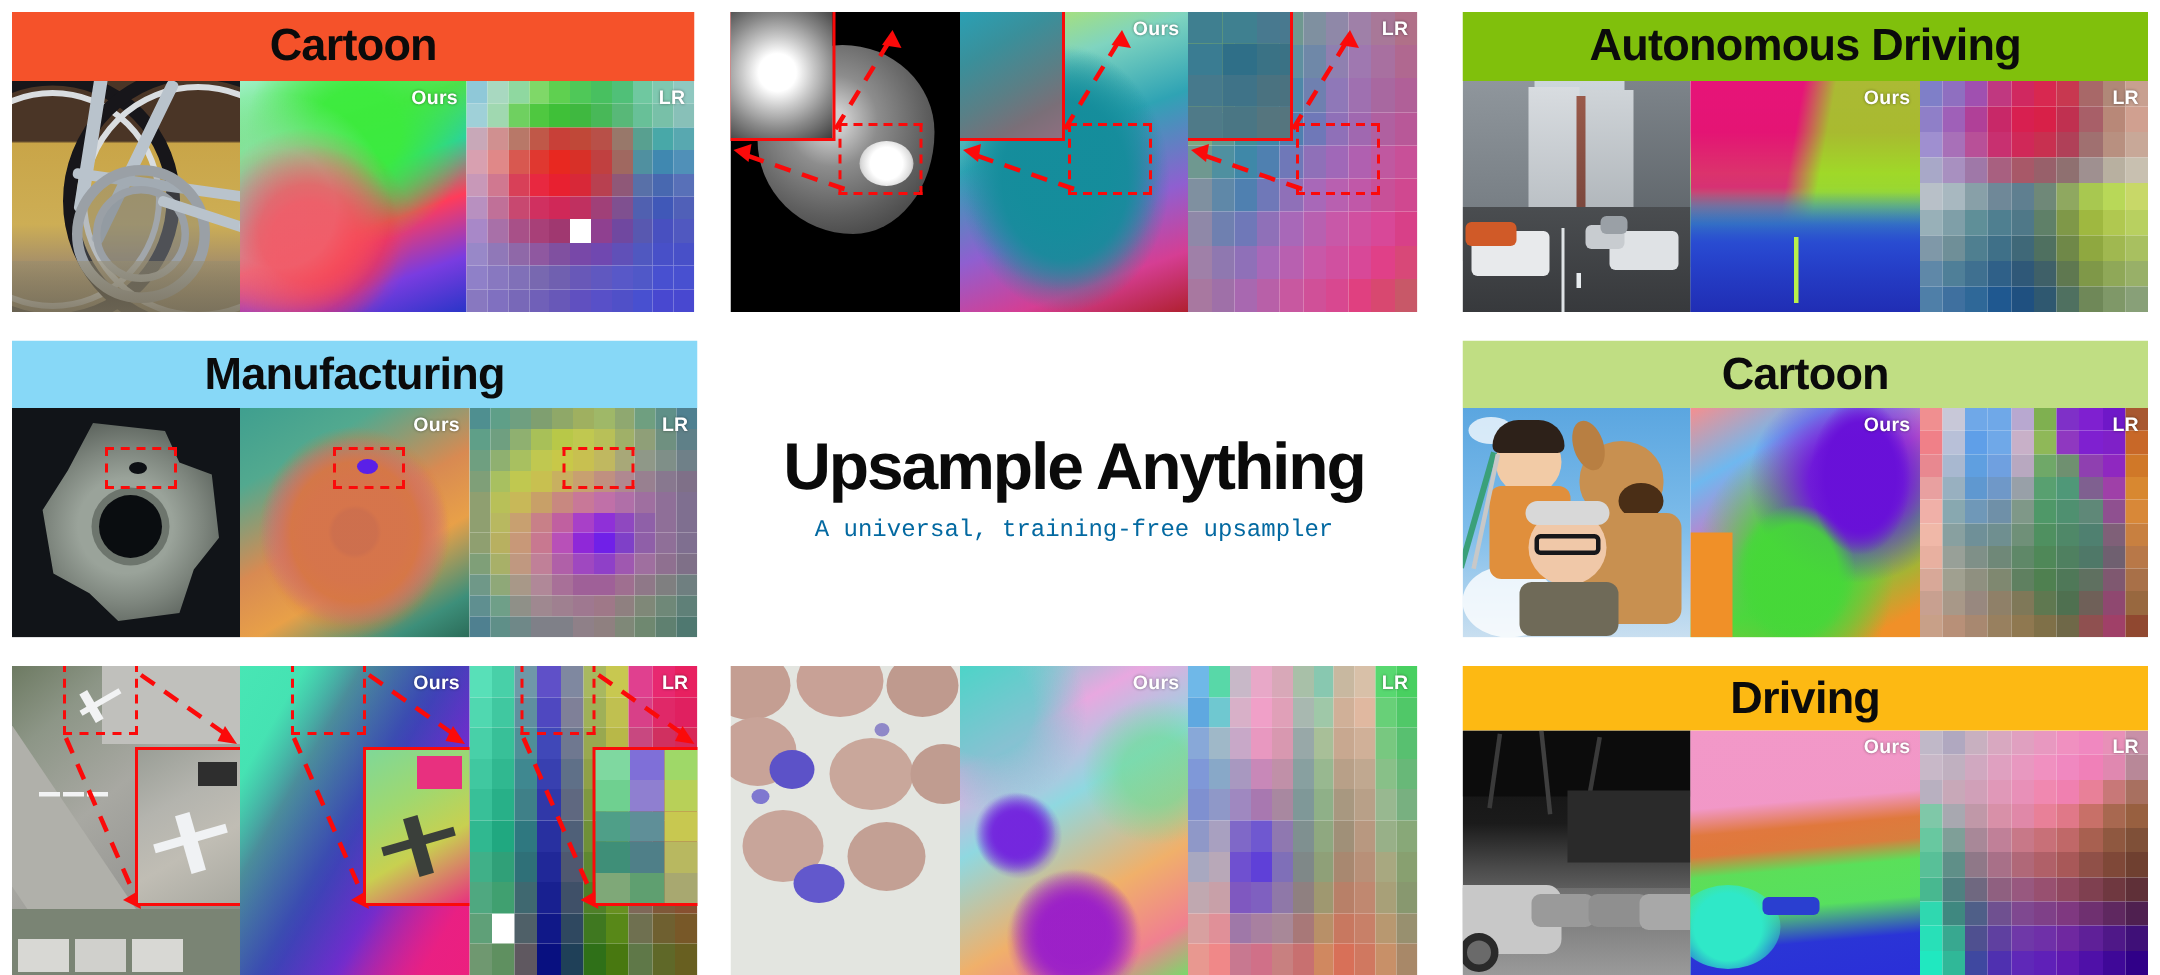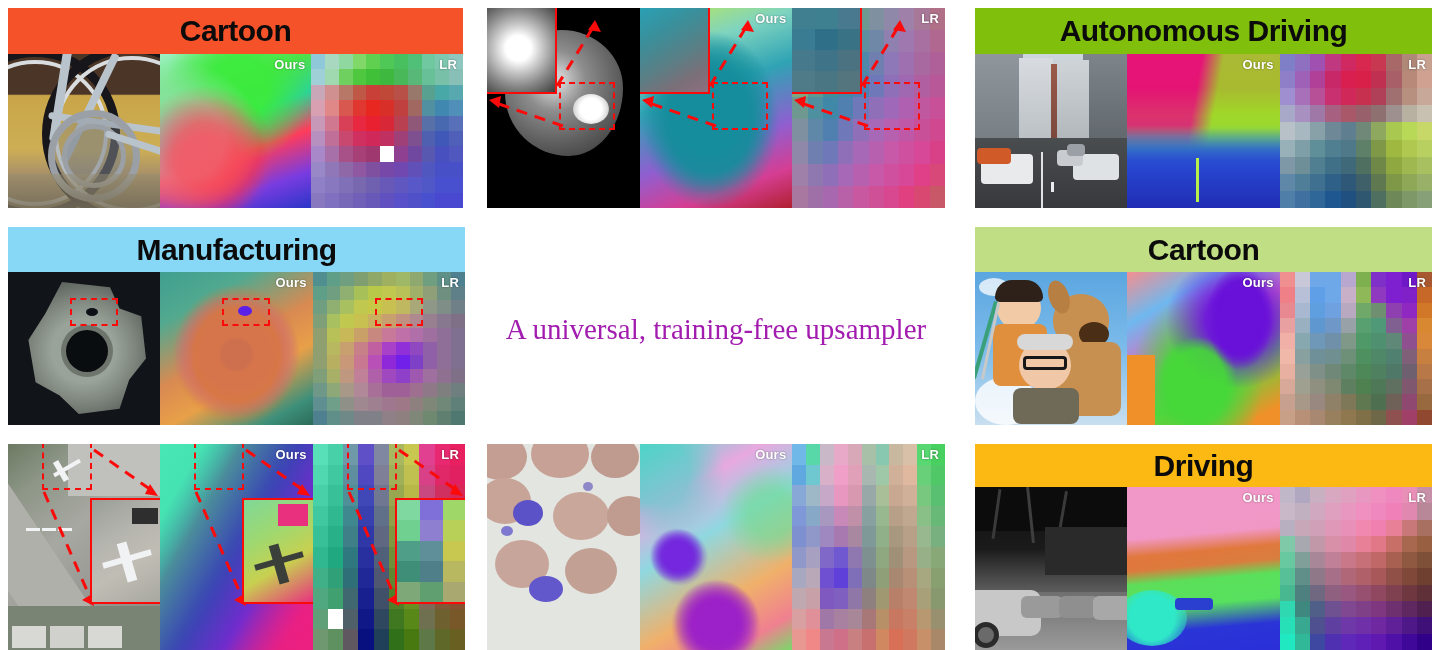--- a/index.html
+++ b/index.html
@@ -33,22 +33,22 @@
     position:absolute;display:flex;flex-direction:column;
     align-items:center;justify-content:center;text-align:center;
     background:#ffffff;
   }
   .big-title{
     font-family:"Liberation Sans", sans-serif;
     font-weight:bold;font-size:44px;color:#0a0a0a;
     letter-spacing:-1.4px;line-height:1.06;white-space:nowrap;
   }
   .subtitle{
-    font-family:Liberation Serif, serif;
-    font-size:29px;color:#a21caf;line-height:1.25;margin-top:7px;
+    font-family:Liberation Mono, monospace;
+    font-size:16px;color:#0369a1;line-height:1.25;margin-top:7px;
   }
   .subtitle div{white-space:nowrap;}
 
   
   .zbox{position:absolute;border:2.5px dashed #fb0a0a;z-index:30;box-sizing:border-box;}
   .zinset{position:absolute;border:2.5px solid #fb0a0a;z-index:35;overflow:hidden;box-sizing:border-box;}
   .zline{position:absolute;z-index:32;overflow:visible;pointer-events:none;}
   .zline line{stroke:#fb0a0a;stroke-width:3;stroke-dasharray:11 8;}
   .zline polygon{fill:#fb0a0a;}
 
@@ -702,20 +702,21 @@
             <i style="background: rgb(95, 128, 112);"></i>
             <i style="background: rgb(79, 120, 112);"></i>
           </div>
         <div class="zbox" style="left:62px;top:26px;width:48px;height:28px;"></div>
         <span class="sub-label">LR</span>
       </div>
     </div>
   </div>
 
   <div id="center-title" style="left:487px;top:227px;width:458px;height:198px;">
+    <div class="big-title">Upsample Anything</div>
     <div class="subtitle">
       <div>A universal, training-free upsampler</div>
     </div>
   </div>
 
   <div class="panel" style="left:975px;top:227px;width:457px;height:198px;">
     <div class="panel-header" style="height:45px;font-size:30px;background:#C0DE83;">
       <span>Cartoon</span>
     </div>
     <div class="panel-body">

